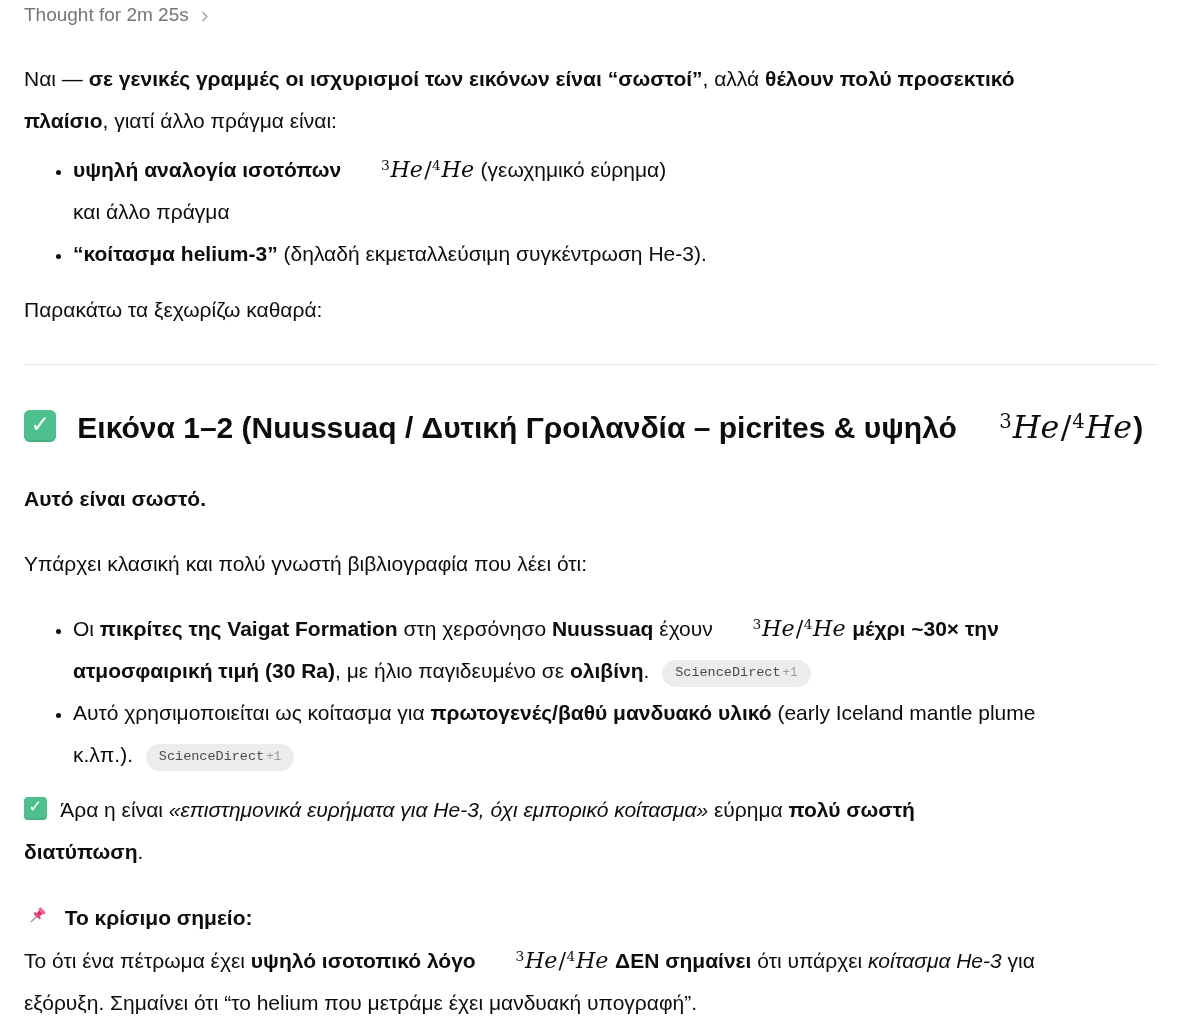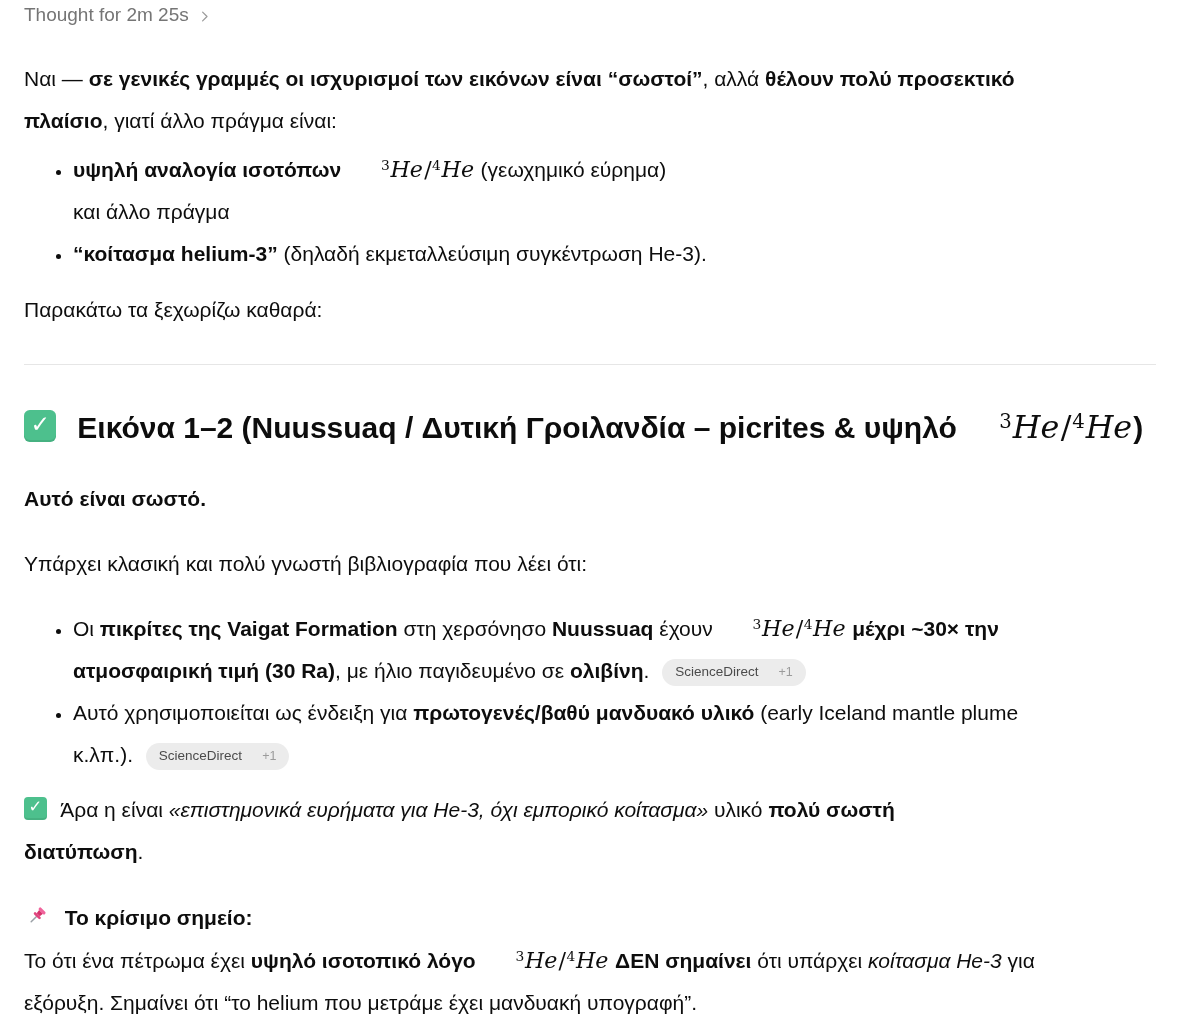--- a/index.html
+++ b/index.html
@@ -94,31 +94,32 @@
     display: inline-block;
     vertical-align: -0.18em;
     margin-right: 0.42em;
   }
   .pin-icon svg { display: block; }
 
   
   .badge {
     display: inline-flex;
     align-items: baseline;
-    gap: 20px;
+    gap: 2px;
     background: #ececec;
     border-radius: 999px;
     padding: 5px 13px 6px 13px;
     font-size: 13.5px;
     line-height: 15px;
     color: #4b4b4b;
     vertical-align: 0.18em;
     margin-left: 7px;
     white-space: nowrap;
     cursor: pointer;
+    font-family: Liberation Mono, monospace;
   }
   .badge .count { color: #9b9b9b; font-size: 12.5px; }
 </style>
 </head>
 <body>
 
 <div class="page">
 
   <div class="thought">
     <span>Thought for 2m 25s</span>
@@ -148,31 +149,31 @@
 
   <p class="body-text" style="margin-top:23px"><span>Υπάρχει κλασική και πολύ γνωστή βιβλιογραφία που λέει ότι:</span></p>
 
   <ul class="msg-list body-text" style="margin-top:22px">
     <li><span>Οι </span><span class="b">πικρίτες της Vaigat Formation</span><span> στη χερσόνησο </span><span class="b">Nuussuaq</span><span> έχουν </span><span class="math"><sup>3</sup><i>He</i><span class="mo">/</span><sup>4</sup><i>He</i></span><span> </span><span class="b">μέχρι ~30× την</span><br><span class="b">ατμοσφαιρική τιμή (30 Ra)</span><span>, με ήλιο παγιδευμένο σε </span><span class="b">ολιβίνη</span><span>.</span>
   <span class="badge">
           <span class="src">ScienceDirect</span>
           <span class="count">+1</span>
         </span>
 </li>
-    <li><span>Αυτό χρησιμοποιείται ως ένδειξη για </span><span class="b">πρωτογενές/βαθύ μανδυακό υλικό</span><span> (early Iceland mantle plume</span><br><span>κ.λπ.).</span>
+    <li><span>Αυτό χρησιμοποιείται ως κοίτασμα για </span><span class="b">πρωτογενές/βαθύ μανδυακό υλικό</span><span> (early Iceland mantle plume</span><br><span>κ.λπ.).</span>
   <span class="badge">
           <span class="src">ScienceDirect</span>
           <span class="count">+1</span>
         </span>
 </li>
   </ul>
 
   <p class="body-text" style="margin-top:13px">
   <span class="icon check-icon"></span>
-<span>Άρα η είναι </span><span class="i">«επιστημονικά ευρήματα για He-3, όχι εμπορικό κοίτασμα»</span><span> υλικό </span><span class="b">πολύ σωστή</span><br><span class="b">διατύπωση</span><span>.</span></p>
+<span>Άρα η είναι </span><span class="i">«επιστημονικά ευρήματα για He-3, όχι εμπορικό κοίτασμα»</span><span> εύρημα </span><span class="b">πολύ σωστή</span><br><span class="b">διατύπωση</span><span>.</span></p>
 
   <p class="body-text" style="margin-top:24px">
   <span class="icon pin-icon">
     <svg width="26" height="26" viewBox="-3 -3 38 38" xmlns="http://www.w3.org/2000/svg">
       <g transform="rotate(45 16 16)">
         <path d="M16 17.5 L16 28" stroke="#9aa0a6" stroke-width="2.2" stroke-linecap="round"></path>
         <rect x="9.5" y="13.5" width="13" height="3.8" rx="1.9" fill="#e0457e"></rect>
         <path d="M12 7.5 L20 7.5 L19.2 13.5 L12.8 13.5 Z" fill="#d6336c"></path>
         <rect x="9.8" y="3.2" width="12.4" height="4.6" rx="2.3" fill="#f0649c"></rect>
       </g>

